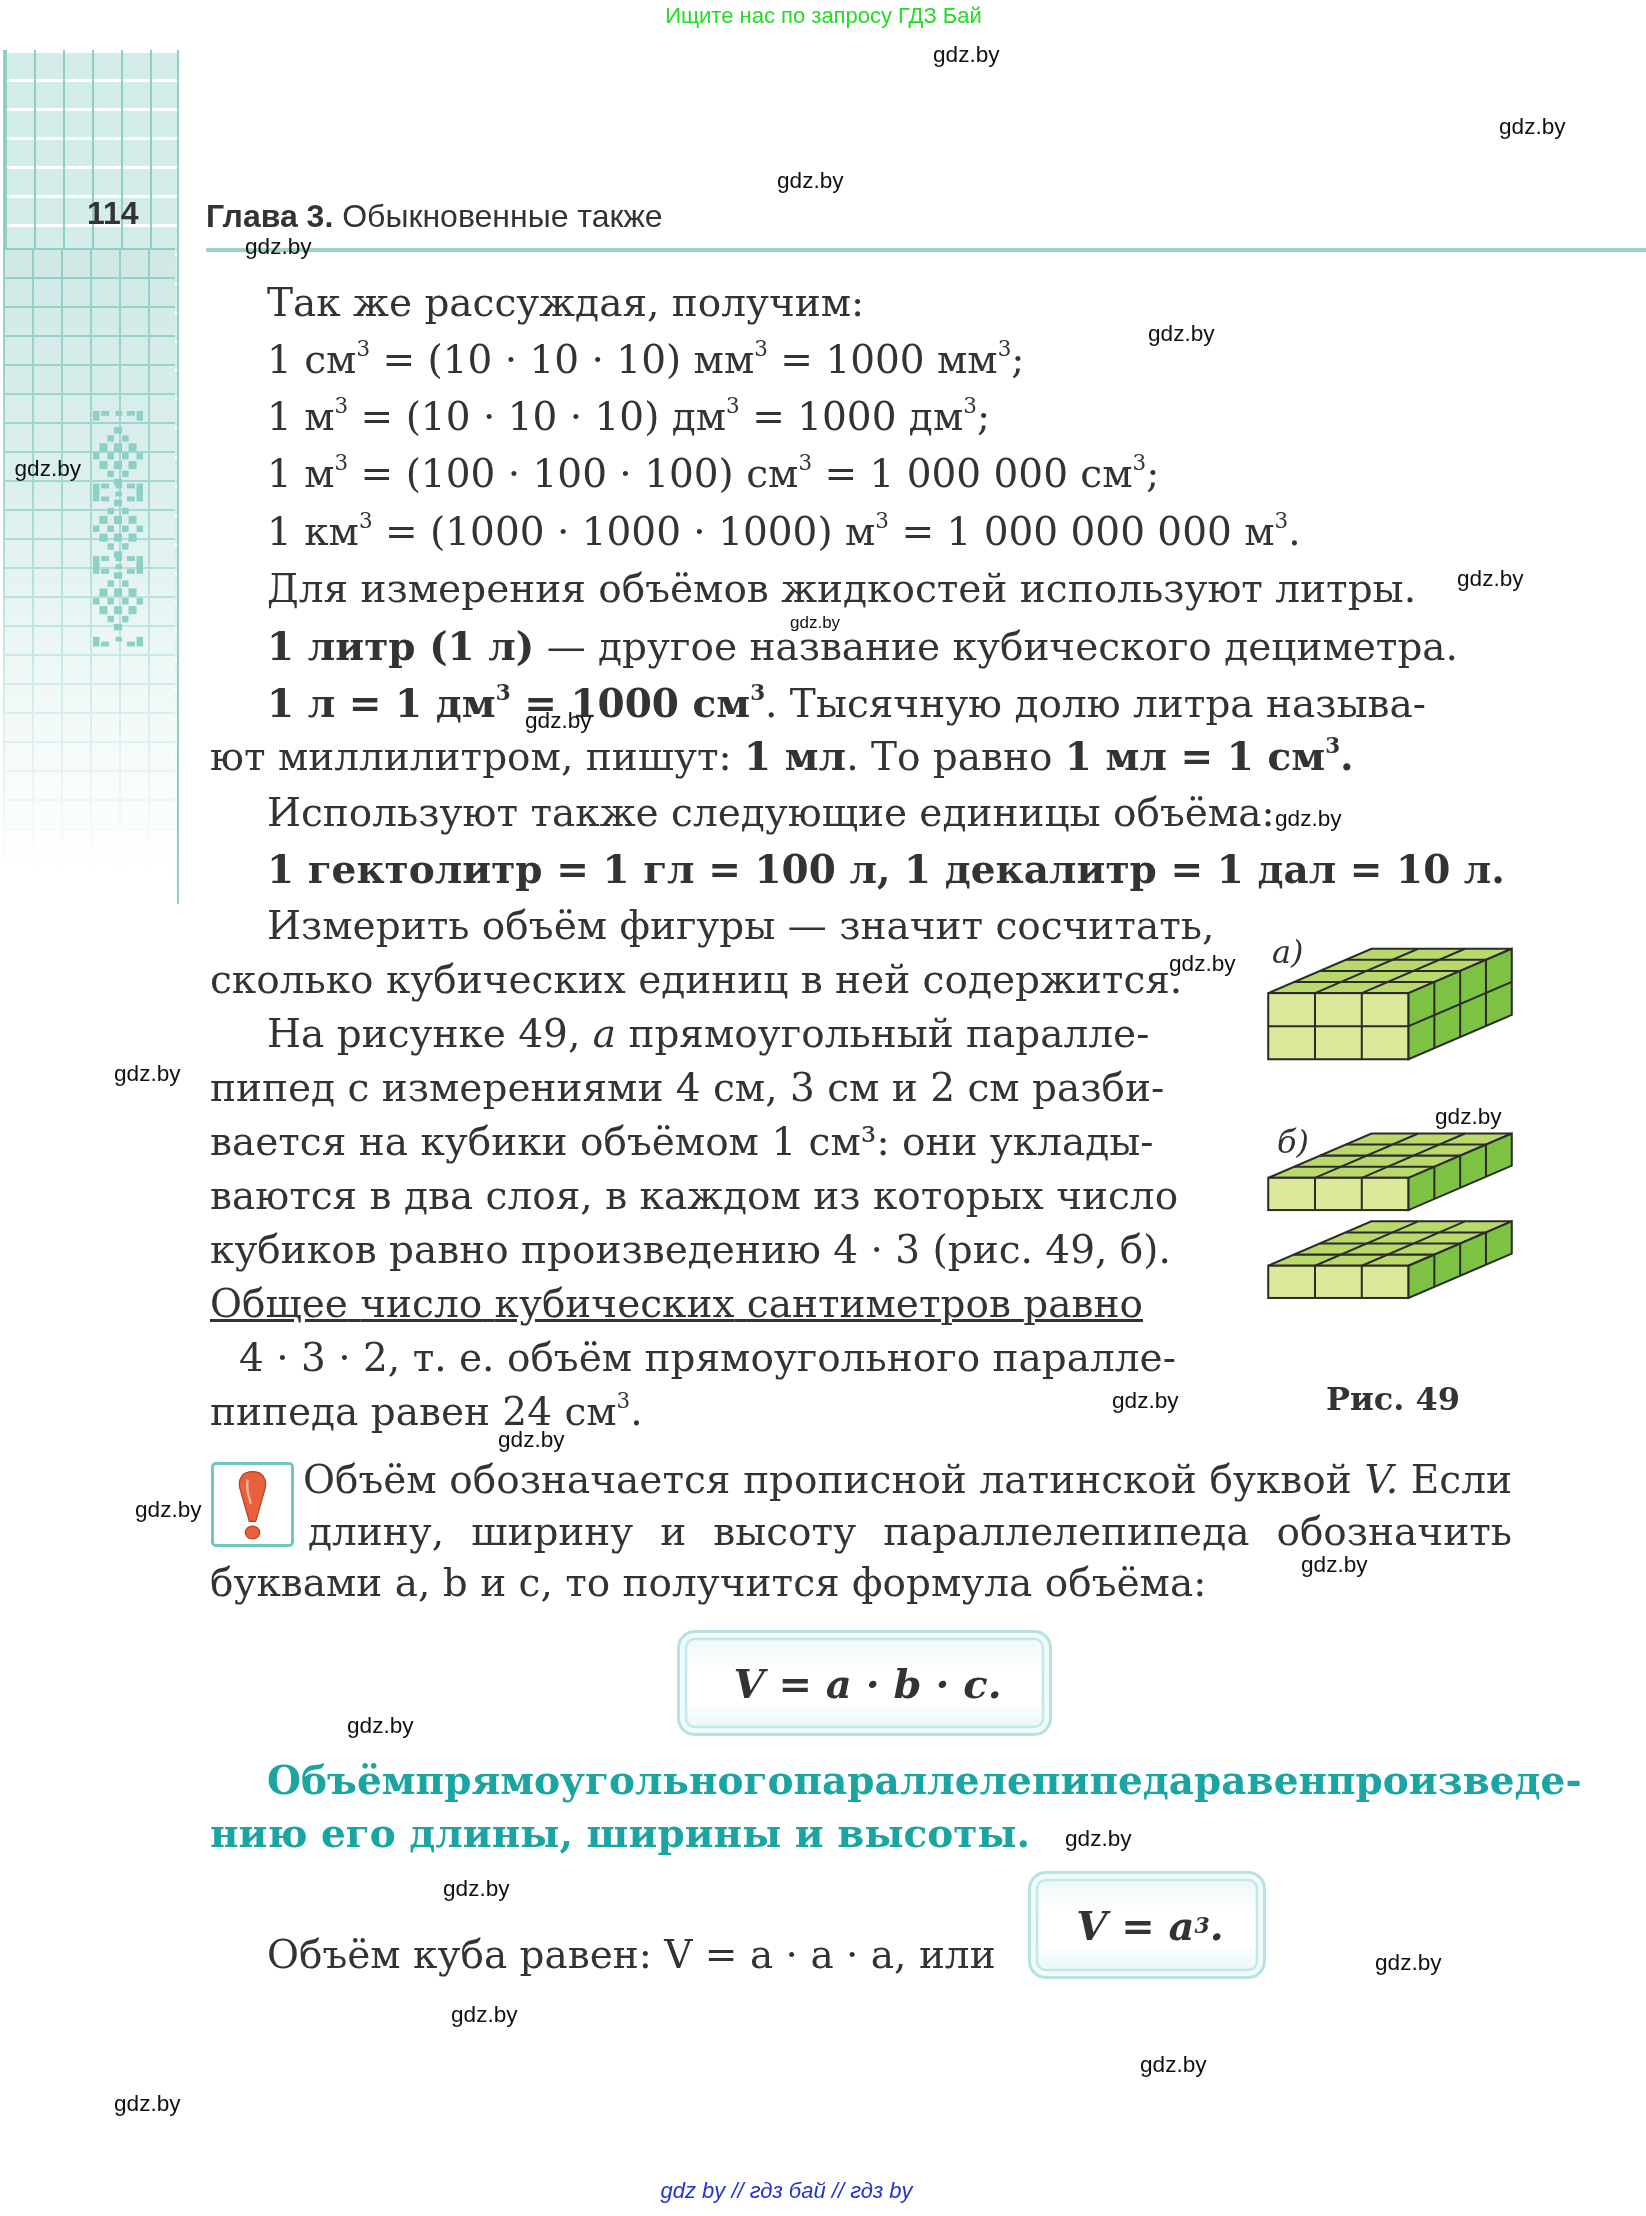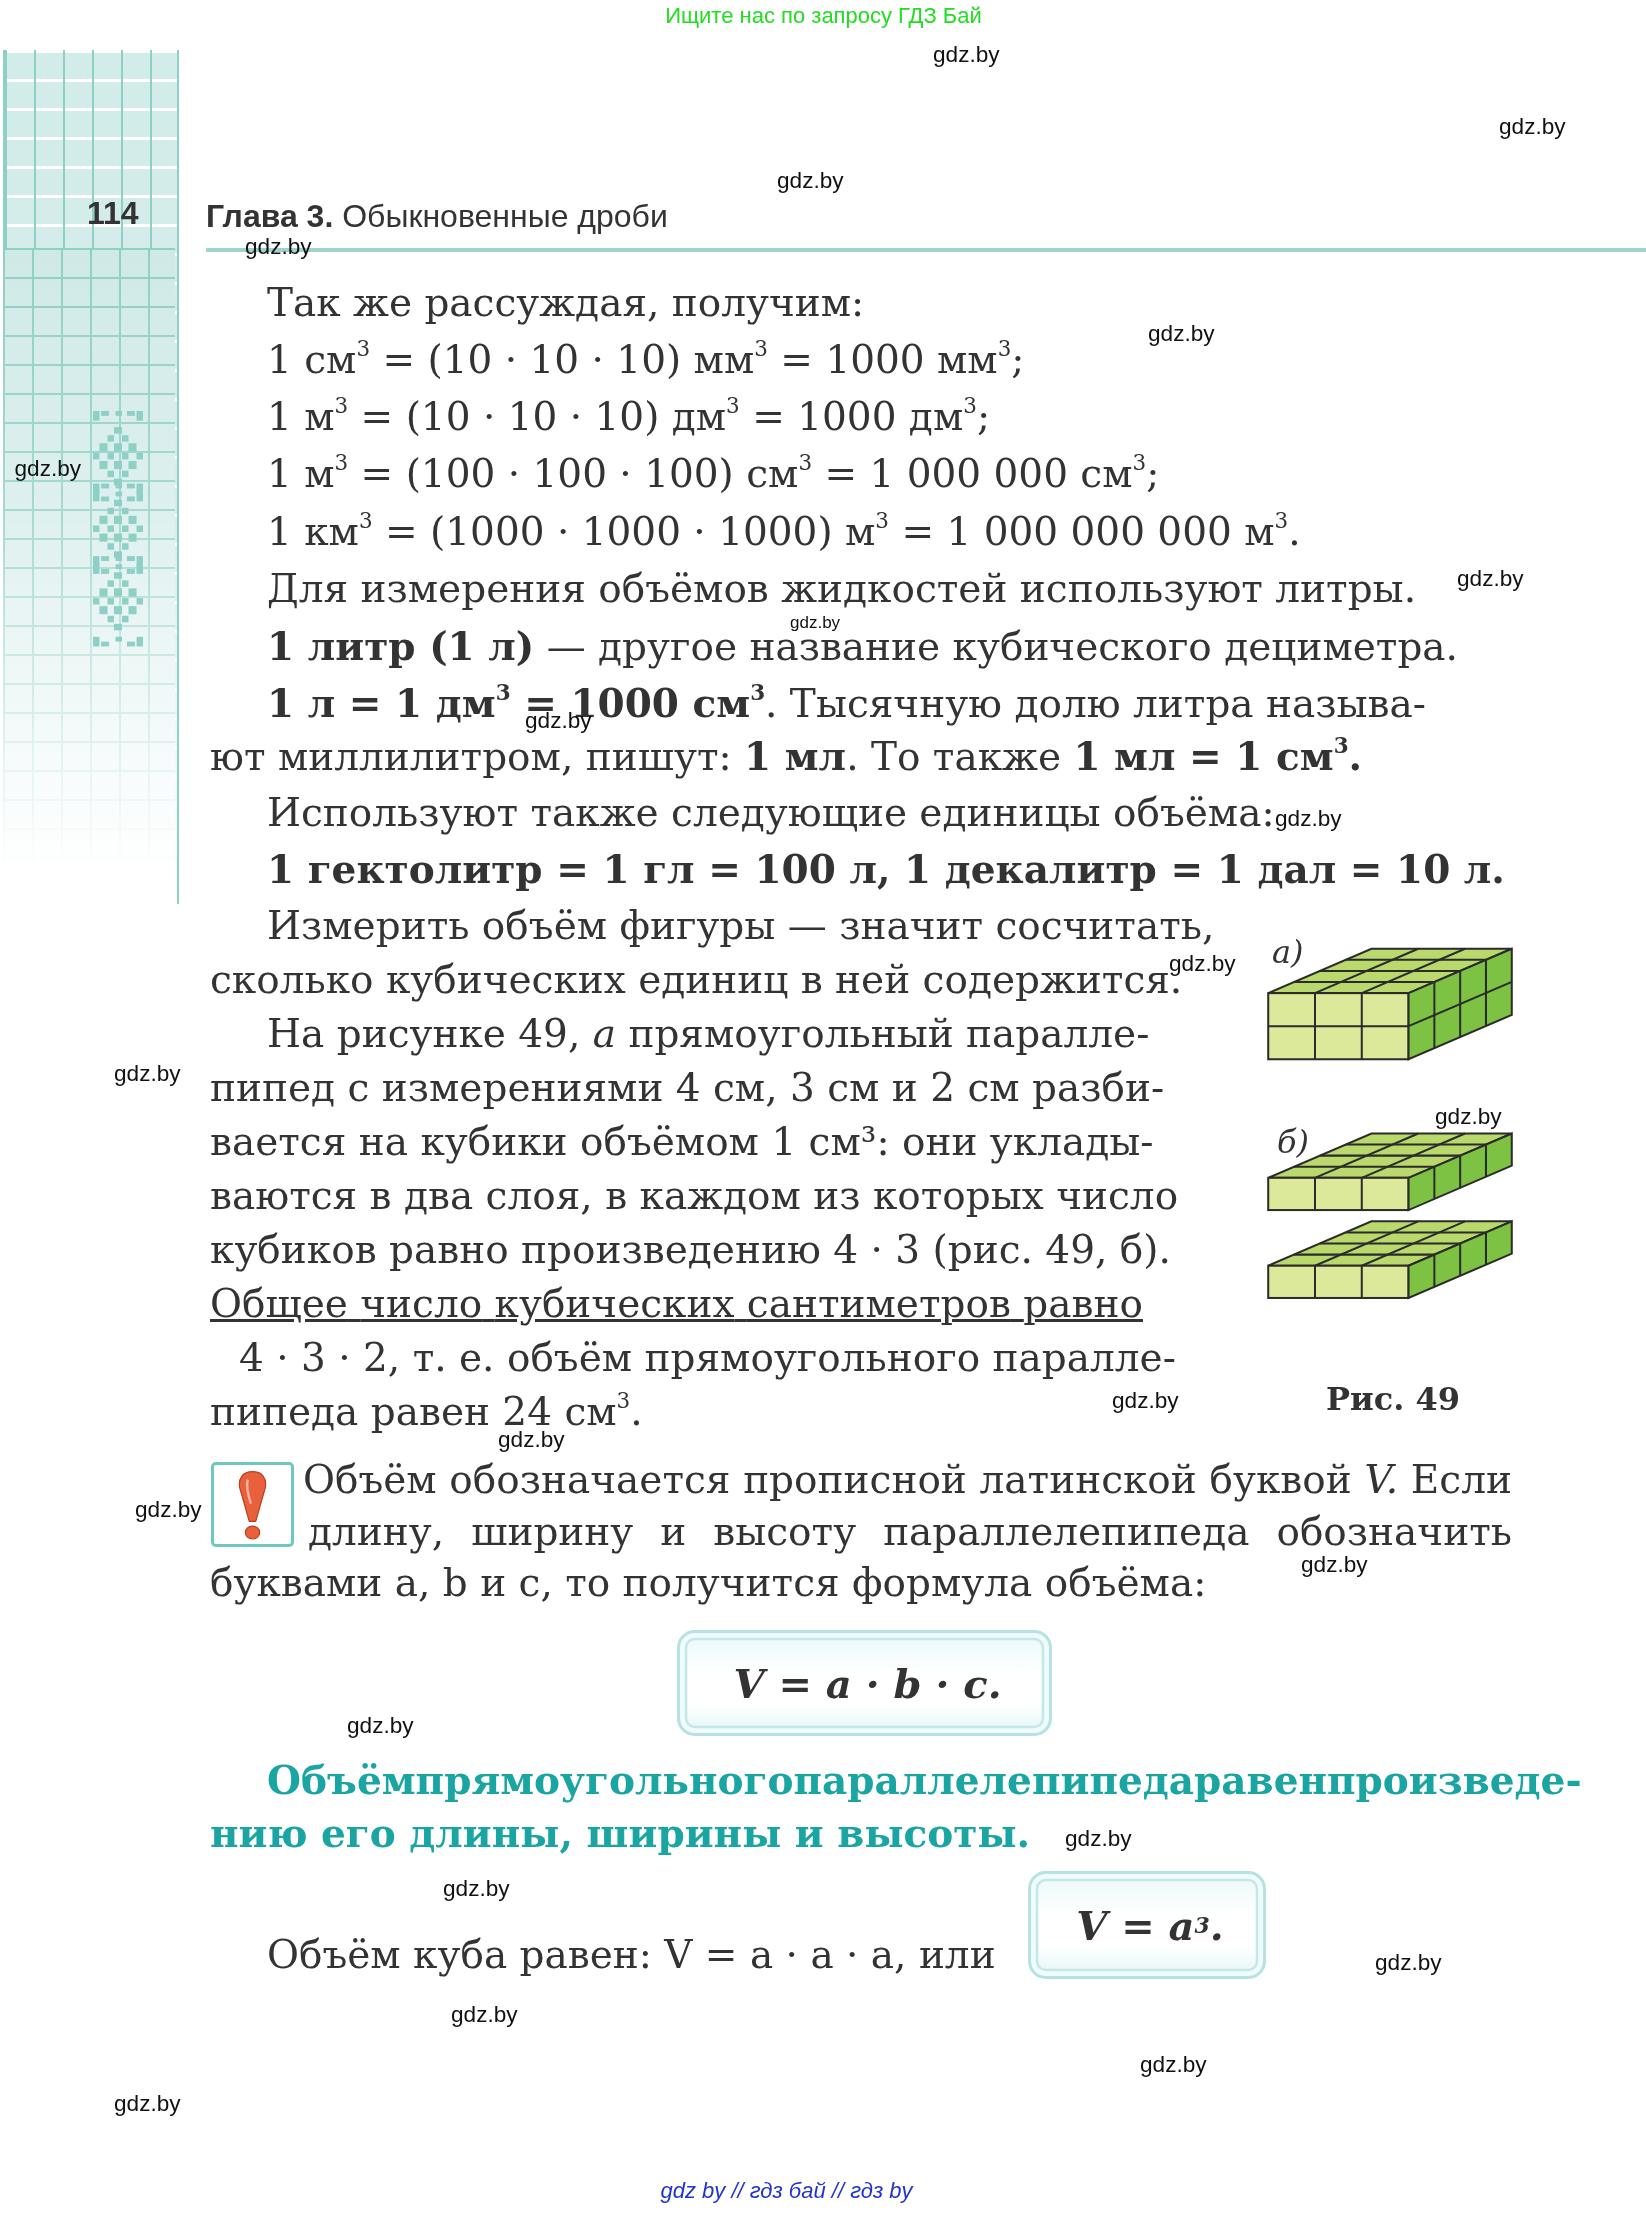--- a/index.html
+++ b/index.html
@@ -81,21 +81,21 @@
         <rect x="54" y="100" width="8" height="12"></rect>
     </g>
     <use href="#orn" y="90"></use>
     <use href="#orn" y="180"></use>
   </g>
 </svg>
 
 <div class="page-num">114</div>
 <div class="chapter">
   <b>Глава 3.</b>
-  <span>Обыкновенные дроби</span>
+  <span>Обыкновенные также</span>
 </div>
 <div class="header-rule"></div>
 
 <div class="line" style="left:267px; top:280px;">Так же рассуждая, получим:</div>
 
 <div class="line" style="left:267px; top:337px;">
   <span>1 см</span><sup>3</sup><span> = (10 · 10 · 10) мм</span><sup>3</sup><span> = 1000 мм</span><sup>3</sup><span>;</span>
 </div>
 <div class="line" style="left:267px; top:394px;">
   <span>1 м</span><sup>3</sup><span> = (10 · 10 · 10) дм</span><sup>3</sup><span> = 1000 дм</span><sup>3</sup><span>;</span>
@@ -108,21 +108,21 @@
 </div>
 
 <div class="line" style="left:267px; top:566px;">Для измерения объёмов жидкостей используют литры.</div>
 <div class="line" style="left:267px; top:623px;">
   <span class="bold">1 литр (1 л)</span><span> — другое название кубического дециметра.</span>
 </div>
 <div class="line" style="left:267px; top:680px; width:1246px;">
   <span class="bold">1 л = 1 дм</span><sup class="bold">3</sup><span class="bold"> = 1000 см</span><sup class="bold">3</sup><span>. Тысячную долю литра называ-</span>
 </div>
 <div class="line" style="left:210px; top:733px;">
-  <span>ют миллилитром, пишут: </span><span class="bold">1 мл</span><span>. То также </span><span class="bold">1 мл = 1 см</span><sup class="bold">3</sup><span class="bold">.</span>
+  <span>ют миллилитром, пишут: </span><span class="bold">1 мл</span><span>. То равно </span><span class="bold">1 мл = 1 см</span><sup class="bold">3</sup><span class="bold">.</span>
 </div>
 <div class="line" style="left:267px; top:790px;">Используют также следующие единицы объёма:</div>
 <div class="line bold" style="left:267px; top:846px;">1 гектолитр = 1 гл = 100 л, 1 декалитр = 1 дал = 10 л.</div>
 
 <div class="line" style="left:267px; top:903px;">Измерить объём фигуры — значит сосчитать,</div>
 <div class="line" style="left:210px; top:957px;">сколько кубических единиц в ней содержится.</div>
 
 <div class="line" style="left:267px; top:1011px;">
   <span>На</span> <span>рисунке</span> <span>49,</span> <span class="it">а</span> <span>прямоугольный</span> <span>паралле-</span>
 </div>

